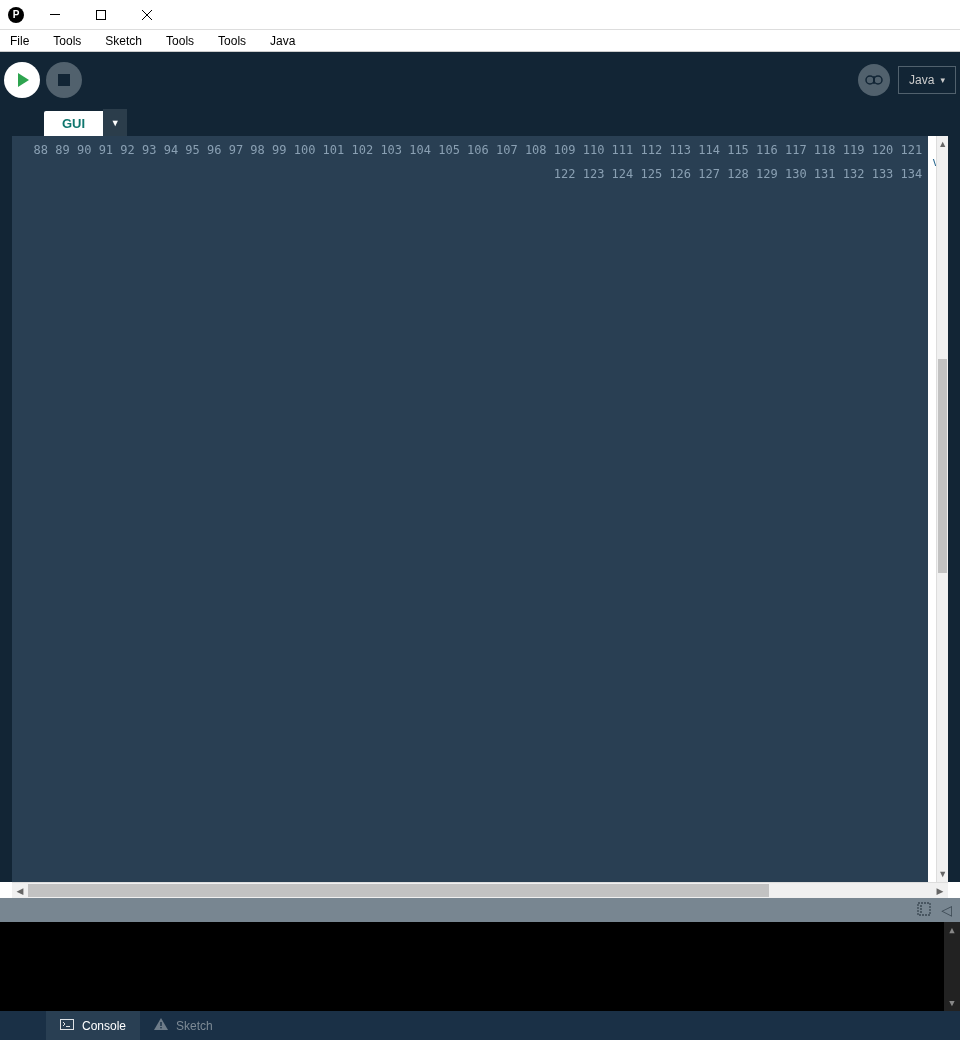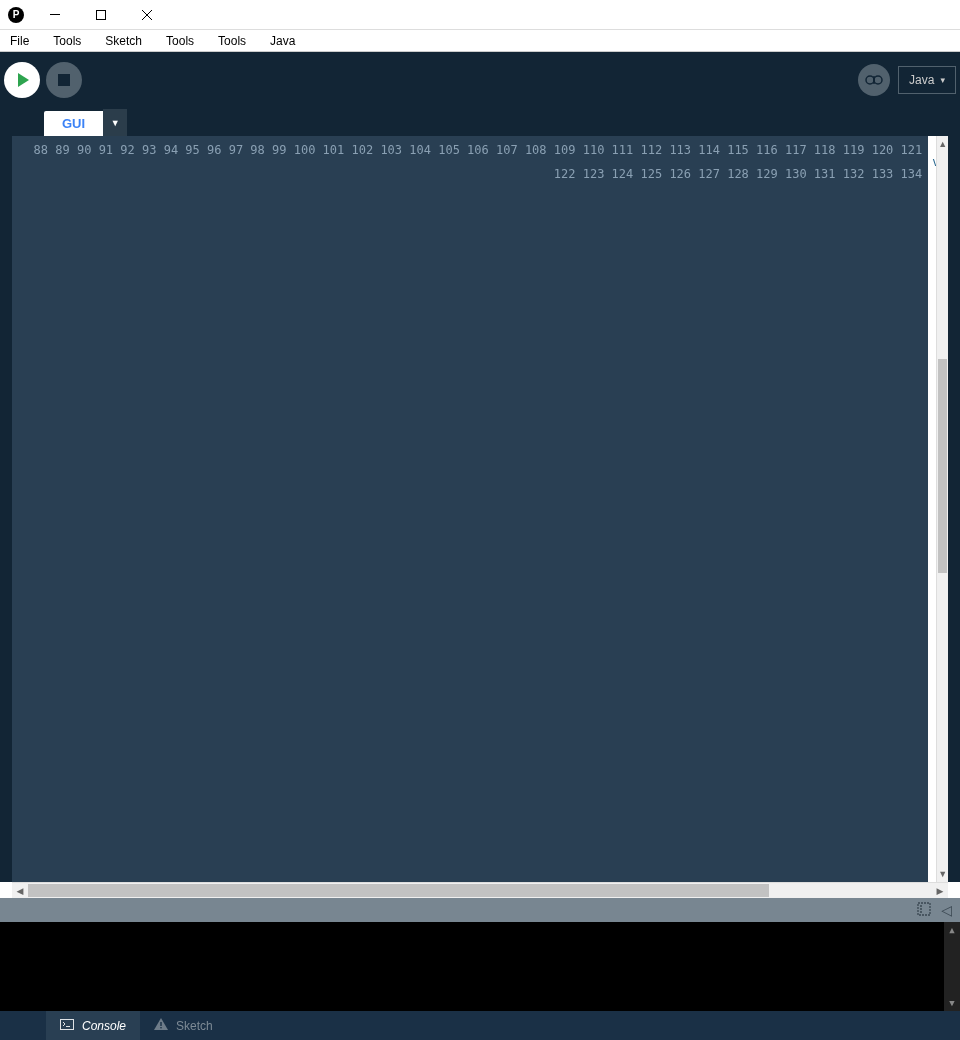--- a/index.html
+++ b/index.html
@@ -15,41 +15,41 @@
   .run-btn, .stop-btn { width: 36px; height: 36px; border-radius: 50%; display: flex; align-items: center; justify-content: center; margin-right: 6px; cursor: pointer; }
   .run-btn { background: #fff; }
   .stop-btn { background: #51616d; }
   .run-tri { width: 0; height: 0; border-left: 11px solid #2ea44f; border-top: 7px solid transparent; border-bottom: 7px solid transparent; margin-left:2px;}
   .stop-sq { width: 12px; height: 12px; background: #122535; }
   .toolbar-spacer { flex: 1; }
   .toolbar-icon { width: 32px; height: 32px; background: #51616d; border-radius: 50%; display: flex; align-items:center; justify-content:center; margin-right:8px; color:#122535; font-size:14px;}
   .mode-select { height: 28px; background: #122535; border: 1px solid #51616d; color: #ccc; padding: 0 10px; display: flex; align-items: center; font-size: 12px; cursor:pointer; }
   .mode-select .caret { margin-left: 6px; font-size:9px;}
   .tabbar { height: 28px; background: #122535; display: flex; align-items: flex-end; padding-left: 44px; }
-  .tab { background: #fff; color: #3b82f6; padding: 5px 18px; font-size: 13px; border-radius: 2px 0 0 0; cursor:pointer; font-weight:bold;}
+  .tab { background: #fff; color: #0f766e; padding: 5px 18px; font-size: 13px; border-radius: 2px 0 0 0; cursor:pointer; font-weight:bold;}
   .tab-dd { background: #2b3d4b; width:24px; height:27px; display:flex; align-items:center; justify-content:center; color:#fff; font-size:9px; cursor:pointer;}
   .editor-wrap { position: relative; background: #122535; padding: 0 12px; }
   .editor { display: flex; background: #fff; height: 746px; position: relative; }
   .gutter { background: #293f53; color: #8aa0b3; font-family: "Consolas","Menlo",monospace; font-size: 12px; text-align: right; padding: 2px 6px 2px 4px; line-height: 24px; user-select:none; min-width:32px;}
   .code { flex: 1; font-family: "Consolas","Menlo",monospace; font-size: 12px; line-height: 16px; padding: 2px 4px; white-space: pre; overflow: hidden; color:#333;}
   .vscroll { width: 16px; background: #f0f0f0; position: relative; border-left:1px solid #ddd;}
   .vscroll-arrow { height: 16px; display:flex; align-items:center; justify-content:center; color:#666; font-size:9px;}
   .vscroll-thumb { position: absolute; left: 1px; right: 1px; background: #c2c2c2; }
   .hscroll { height: 16px; background: #f0f0f0; margin: 0 12px; display:flex; border-top:1px solid #ddd;}
   .hscroll-arrow { width:16px; display:flex; align-items:center; justify-content:center; color:#666; font-size:9px;}
   .hscroll-track { flex:1; position:relative;}
   .hscroll-thumb { position:absolute; top:1px; bottom:1px; left:0; width:82%; background:#c2c2c2;}
   .msgbar { height: 24px; background: #788691; display:flex; align-items:center; justify-content:flex-end; padding:0 8px; gap:10px;}
   .msgbar-icon { color:#3a4752; font-size:14px; cursor:pointer;}
   .console { height: 89px; background: #000; color: #ccc; font-family: "Consolas","Menlo",monospace; font-size: 12px; padding: 32px 14px 8px 48px; position:relative;}
   .console-vsc { position:absolute; right:0; top:0; bottom:0; width:16px; background:#222;}
   .console-vsc div { height:16px; display:flex; align-items:center; justify-content:center; color:#888; font-size:9px;}
   .bottom-tabs { height: 29px; background: #1a3046; display: flex; align-items: stretch; }
   .bottom-tab { display: flex; align-items: center; padding: 0 14px; gap: 8px; font-size: 12px; color: #fff; cursor:pointer;}
-  .bottom-tab.active { background: #293f53; font-style: italic; }
+  .bottom-tab.active { background: #293f53; }
   .bottom-tab .bicon { font-size: 12px; opacity:.85;}
   .bottom-tab.inactive { color: #7d8a95; }
   
   .kw { color:#28678f; }
 </style>
 </head>
 <body>
 
 <div class="titlebar">
   <div class="titlebar-icon">P</div>

